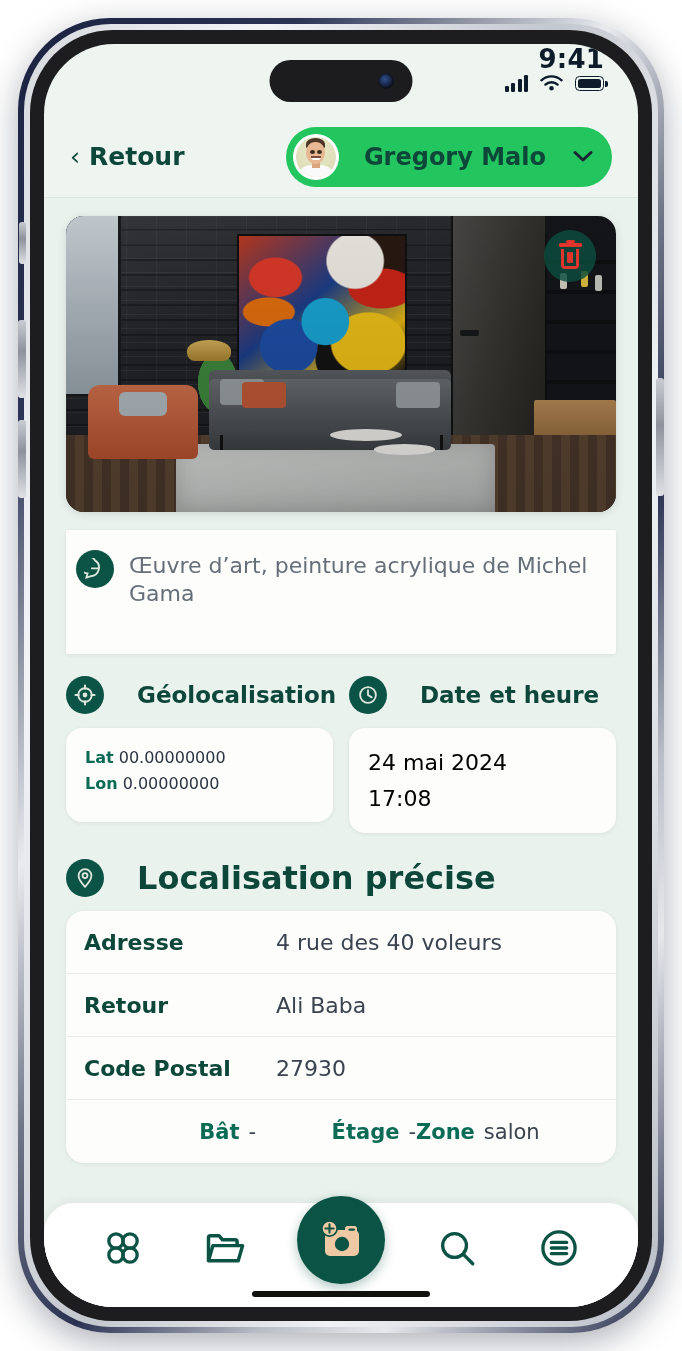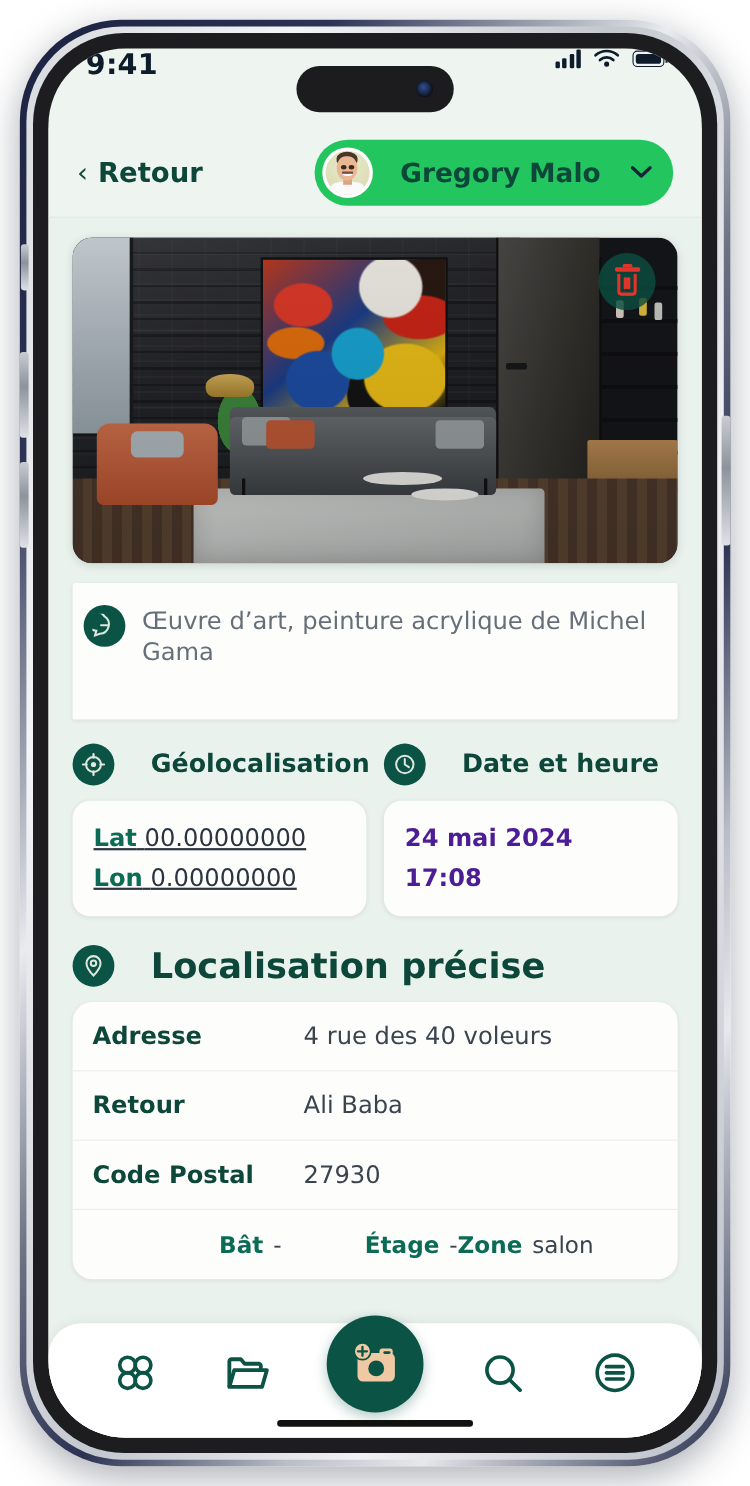--- a/index.html
+++ b/index.html
@@ -44,23 +44,24 @@
   .btn-side{ position:absolute; background:linear-gradient(180deg,#c9ccd2,#8d929c 40%,#dfe1e5 100%); border-radius:3px; }
   .btn-silent{ left:19px; top:222px; width:7px; height:42px; }
   .btn-volup { left:18px; top:320px; width:8px; height:78px; }
   .btn-voldn { left:18px; top:420px; width:8px; height:78px; }
   .btn-power { right:18px; top:378px; width:8px; height:118px;
                background:linear-gradient(180deg,#c9ccd2,#8d929c 40%,#dfe1e5 100%); }
 
   
   .statusbar{
     position:relative; height:72px;
-    display:flex; align-items:flex-start;
+    display:flex; align-items:flex-end;
     padding:0 34px;
     color:#0d1b2a;
+    flex-direction:column;
   }
   .sb-time{ font-size:26px; font-weight:700; letter-spacing:.2px; }
   .sb-right{ margin-left:auto; display:flex; align-items:center; gap:11px; }
   .bars{ display:flex; align-items:flex-end; gap:2.5px; height:17px; }
   .bars i{ display:block; width:4px; background:#0d1b2a; border-radius:1.2px; }
   .bars i:nth-child(1){ height:6px; }
   .bars i:nth-child(2){ height:9px; }
   .bars i:nth-child(3){ height:13px; }
   .bars i:nth-child(4){ height:17px; }
   .batt{ width:29px; height:15px; border:1.8px solid #0d1b2a; border-radius:4.5px; position:relative; }
@@ -237,23 +238,23 @@
   
   .two-col{ display:flex; gap:16px; margin-top:22px; }
   .col{ flex:1; min-width:0; }
   .sec-head{ display:flex; align-items:center; gap:13px; margin-bottom:14px; }
   .sec-head .t{ color:#0c4739; font-size:23px; font-weight:600; white-space:nowrap;margin-left:20px; }
   .mini-card{
     background:#fdfdfc; border-radius:16px;
     padding:17px 19px; min-height:94px;
     box-shadow:0 1px 4px rgba(20,40,33,.08);
   }
-  .kv{ font-size:22px; line-height:1.62; color:#2b3440; white-space:nowrap;text-decoration:underline; }
+  .kv{ font-size:16px; line-height:1.62; color:#2b3440; white-space:nowrap; }
   .kv b{ color:#0b6b55; font-weight:700; }
-  .dt{ font-size:22px; line-height:1.62; color:#4c1d95;font-weight:bold; }
+  .dt{ font-size:22px; line-height:1.62; color:#000000; }
 
   
   .loc-head{ margin-top:26px; }
   .loc-head .t{ font-size:32px; }
   .table{
     background:#fdfdfc; border-radius:18px; overflow:hidden;
     margin-top:13px;
     box-shadow:0 1px 4px rgba(20,40,33,.08);
   }
   .trow{

